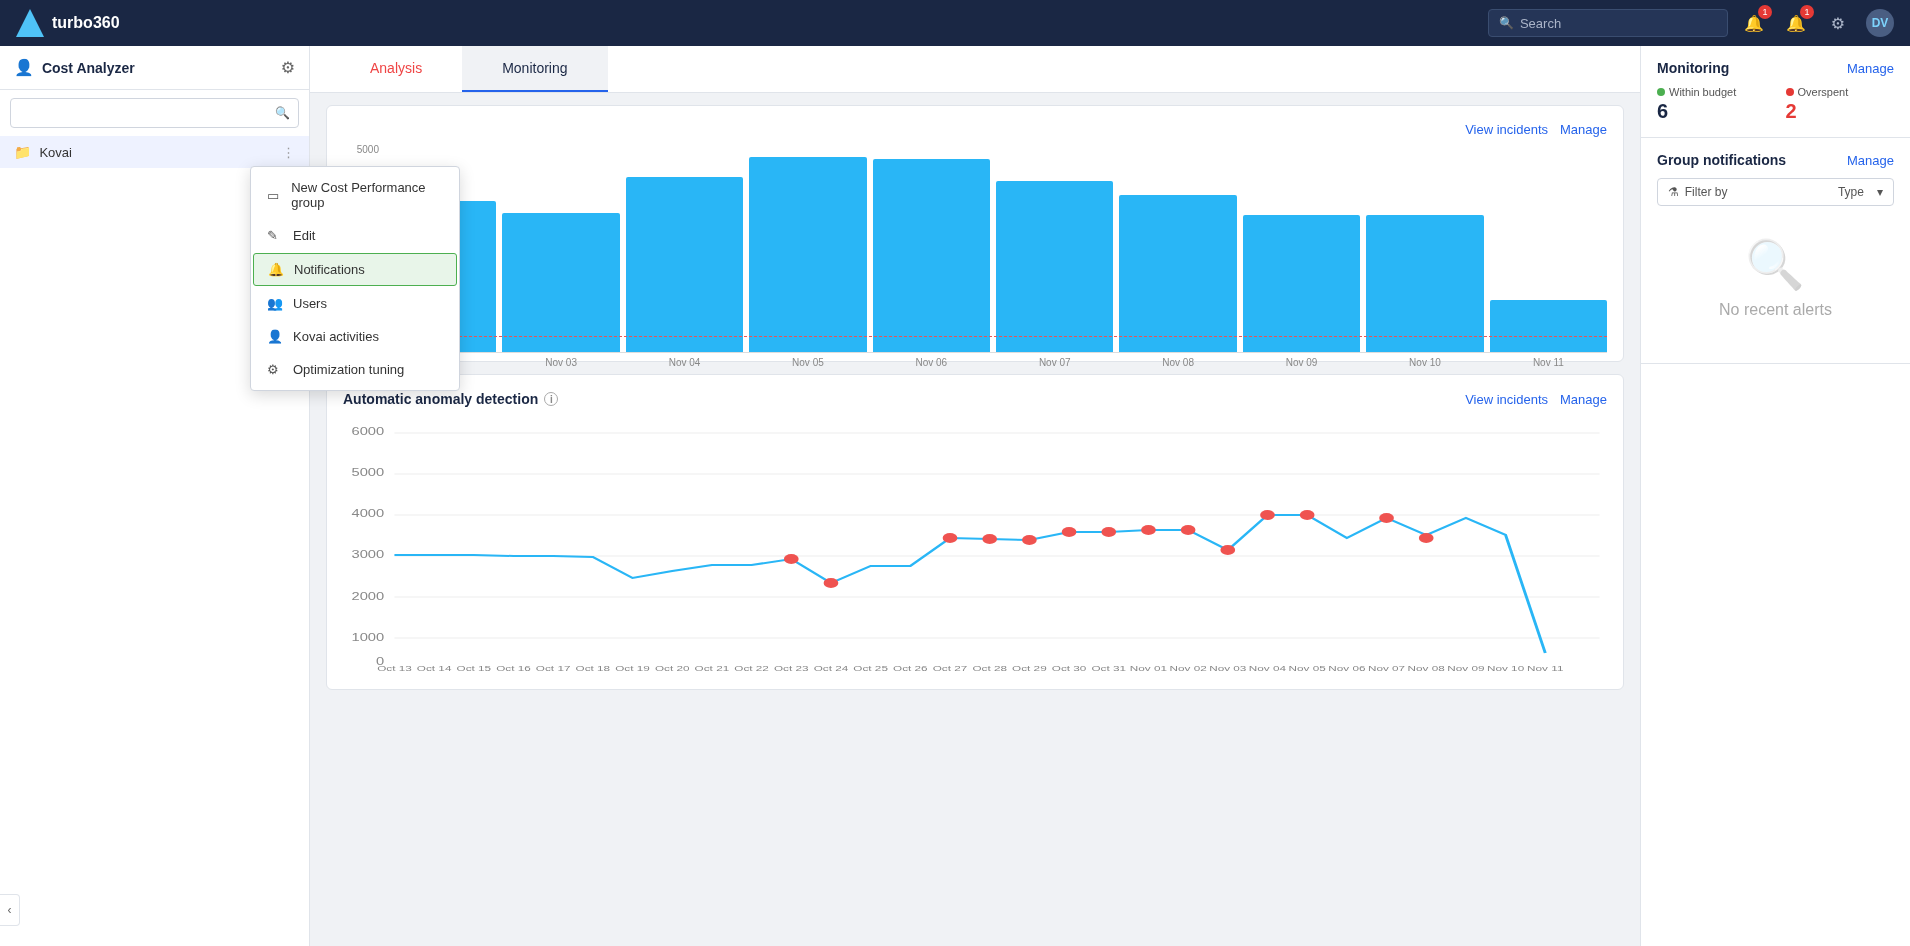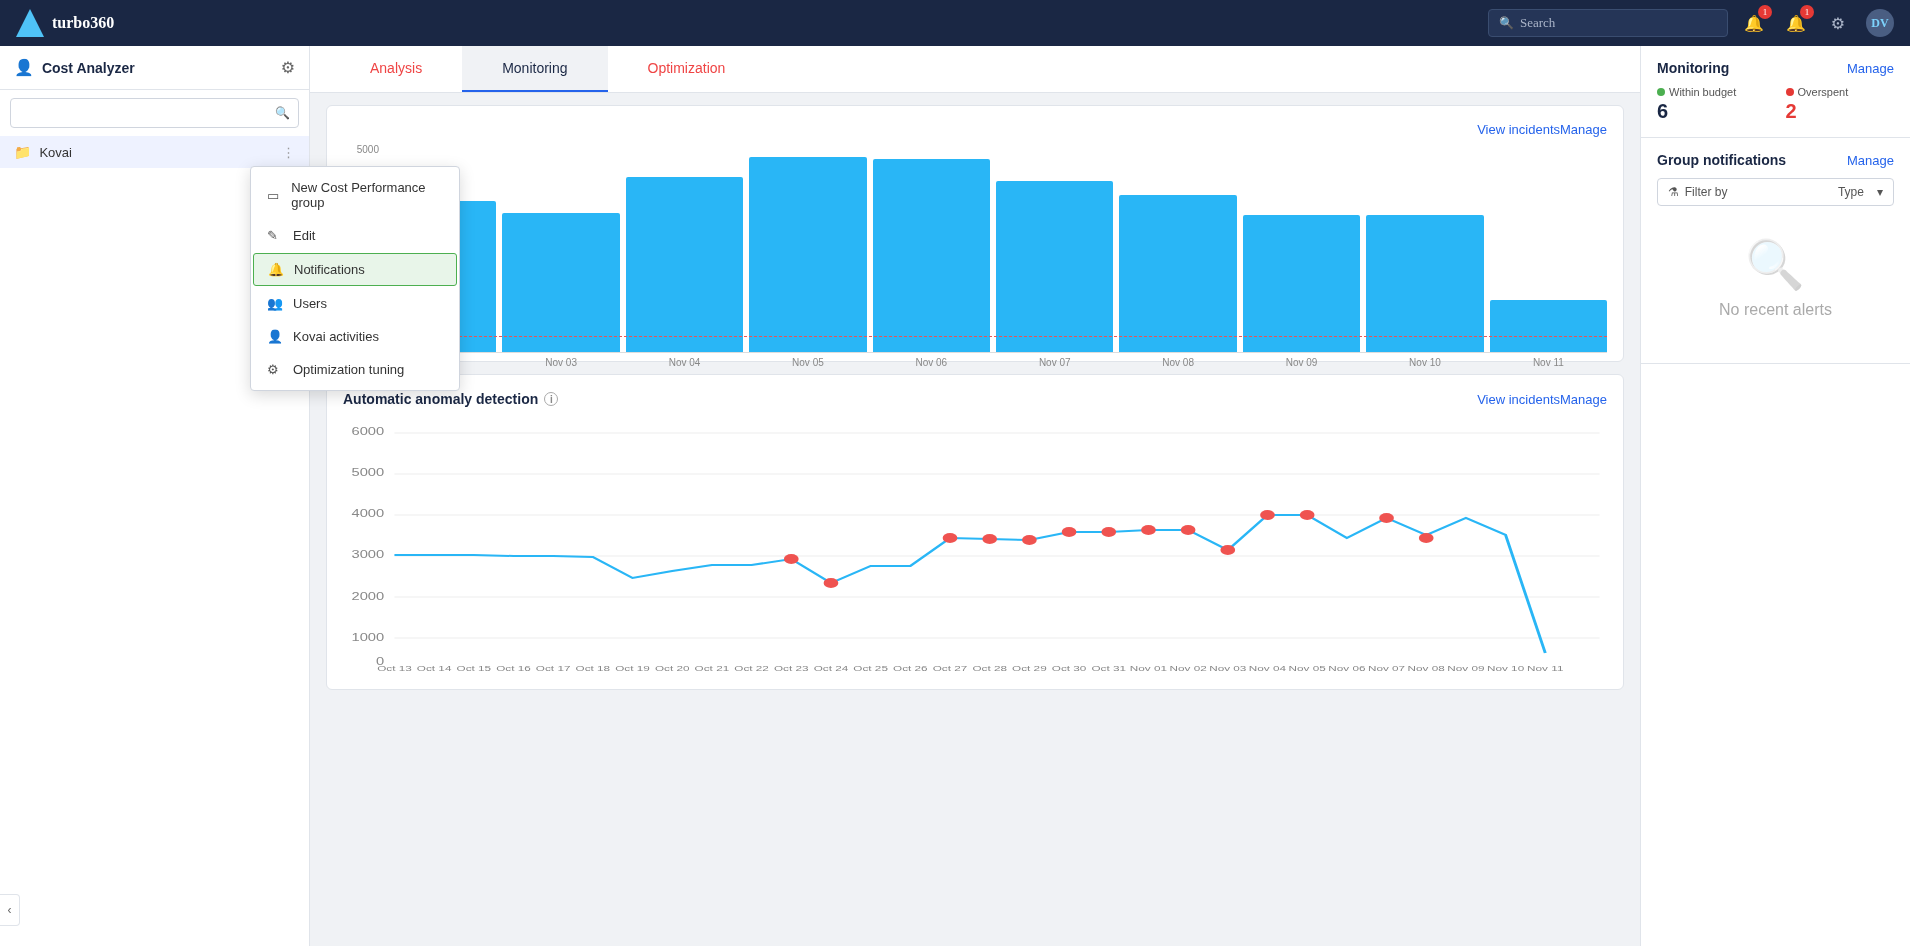--- a/index.html
+++ b/index.html
@@ -9,21 +9,20 @@
     .navbar {
       background: #1a2744;
       height: 46px;
       display: flex;
       align-items: center;
       padding: 16px 16px;
       gap: 12px;
       position: fixed;
       top: 0; left: 0; right: 0;
       z-index: 100;
-      font-family: Liberation Serif, serif;
     }
     .navbar-logo {
       display: flex; align-items: center; gap: 8px;
       color: white; font-weight: 700; font-size: 16px;
     }
     .navbar-logo-icon {
       width: 28px; height: 28px;
       background: #4fc3f7;
       clip-path: polygon(50% 0%, 0% 100%, 100% 100%);
     }
@@ -173,21 +172,21 @@
     }
     .chart-header {
       display: flex; align-items: center; justify-content: space-between;
       margin-bottom: 8px;
     }
     .chart-title {
       font-size: 14px; font-weight: 600; color: #1a2744;
       display: flex; align-items: center; gap: 6px;
     }
     .chart-actions {
-      display: flex; align-items: center; margin-left: 16px;
+      display: flex; gap: 12px; align-items: center; margin-left: 16px;
     }
     .chart-link {
       color: #2563eb; font-size: 13px; cursor: pointer;
     }
 
     
     .bar-chart {
       position: relative;
       height: 200px;
       display: flex;
@@ -396,23 +395,20 @@
 
   <div class="main-area">
     <div class="center-content">
 
       <div class="tabs-bar">
         <div class="tab">
           <span>Analysis</span>
         </div>
         <div class="tab active">
           <span>Monitoring</span>
-        </div>
-        <div class="tab">
-          <span>Optimization</span>
         </div>
       </div>
 
       <div class="chart-section">
         <div class="chart-header">
           <div></div>
           <div class="chart-actions">
             <span class="chart-link">View incidents</span>
             <span class="chart-link">Manage</span>
           </div>

